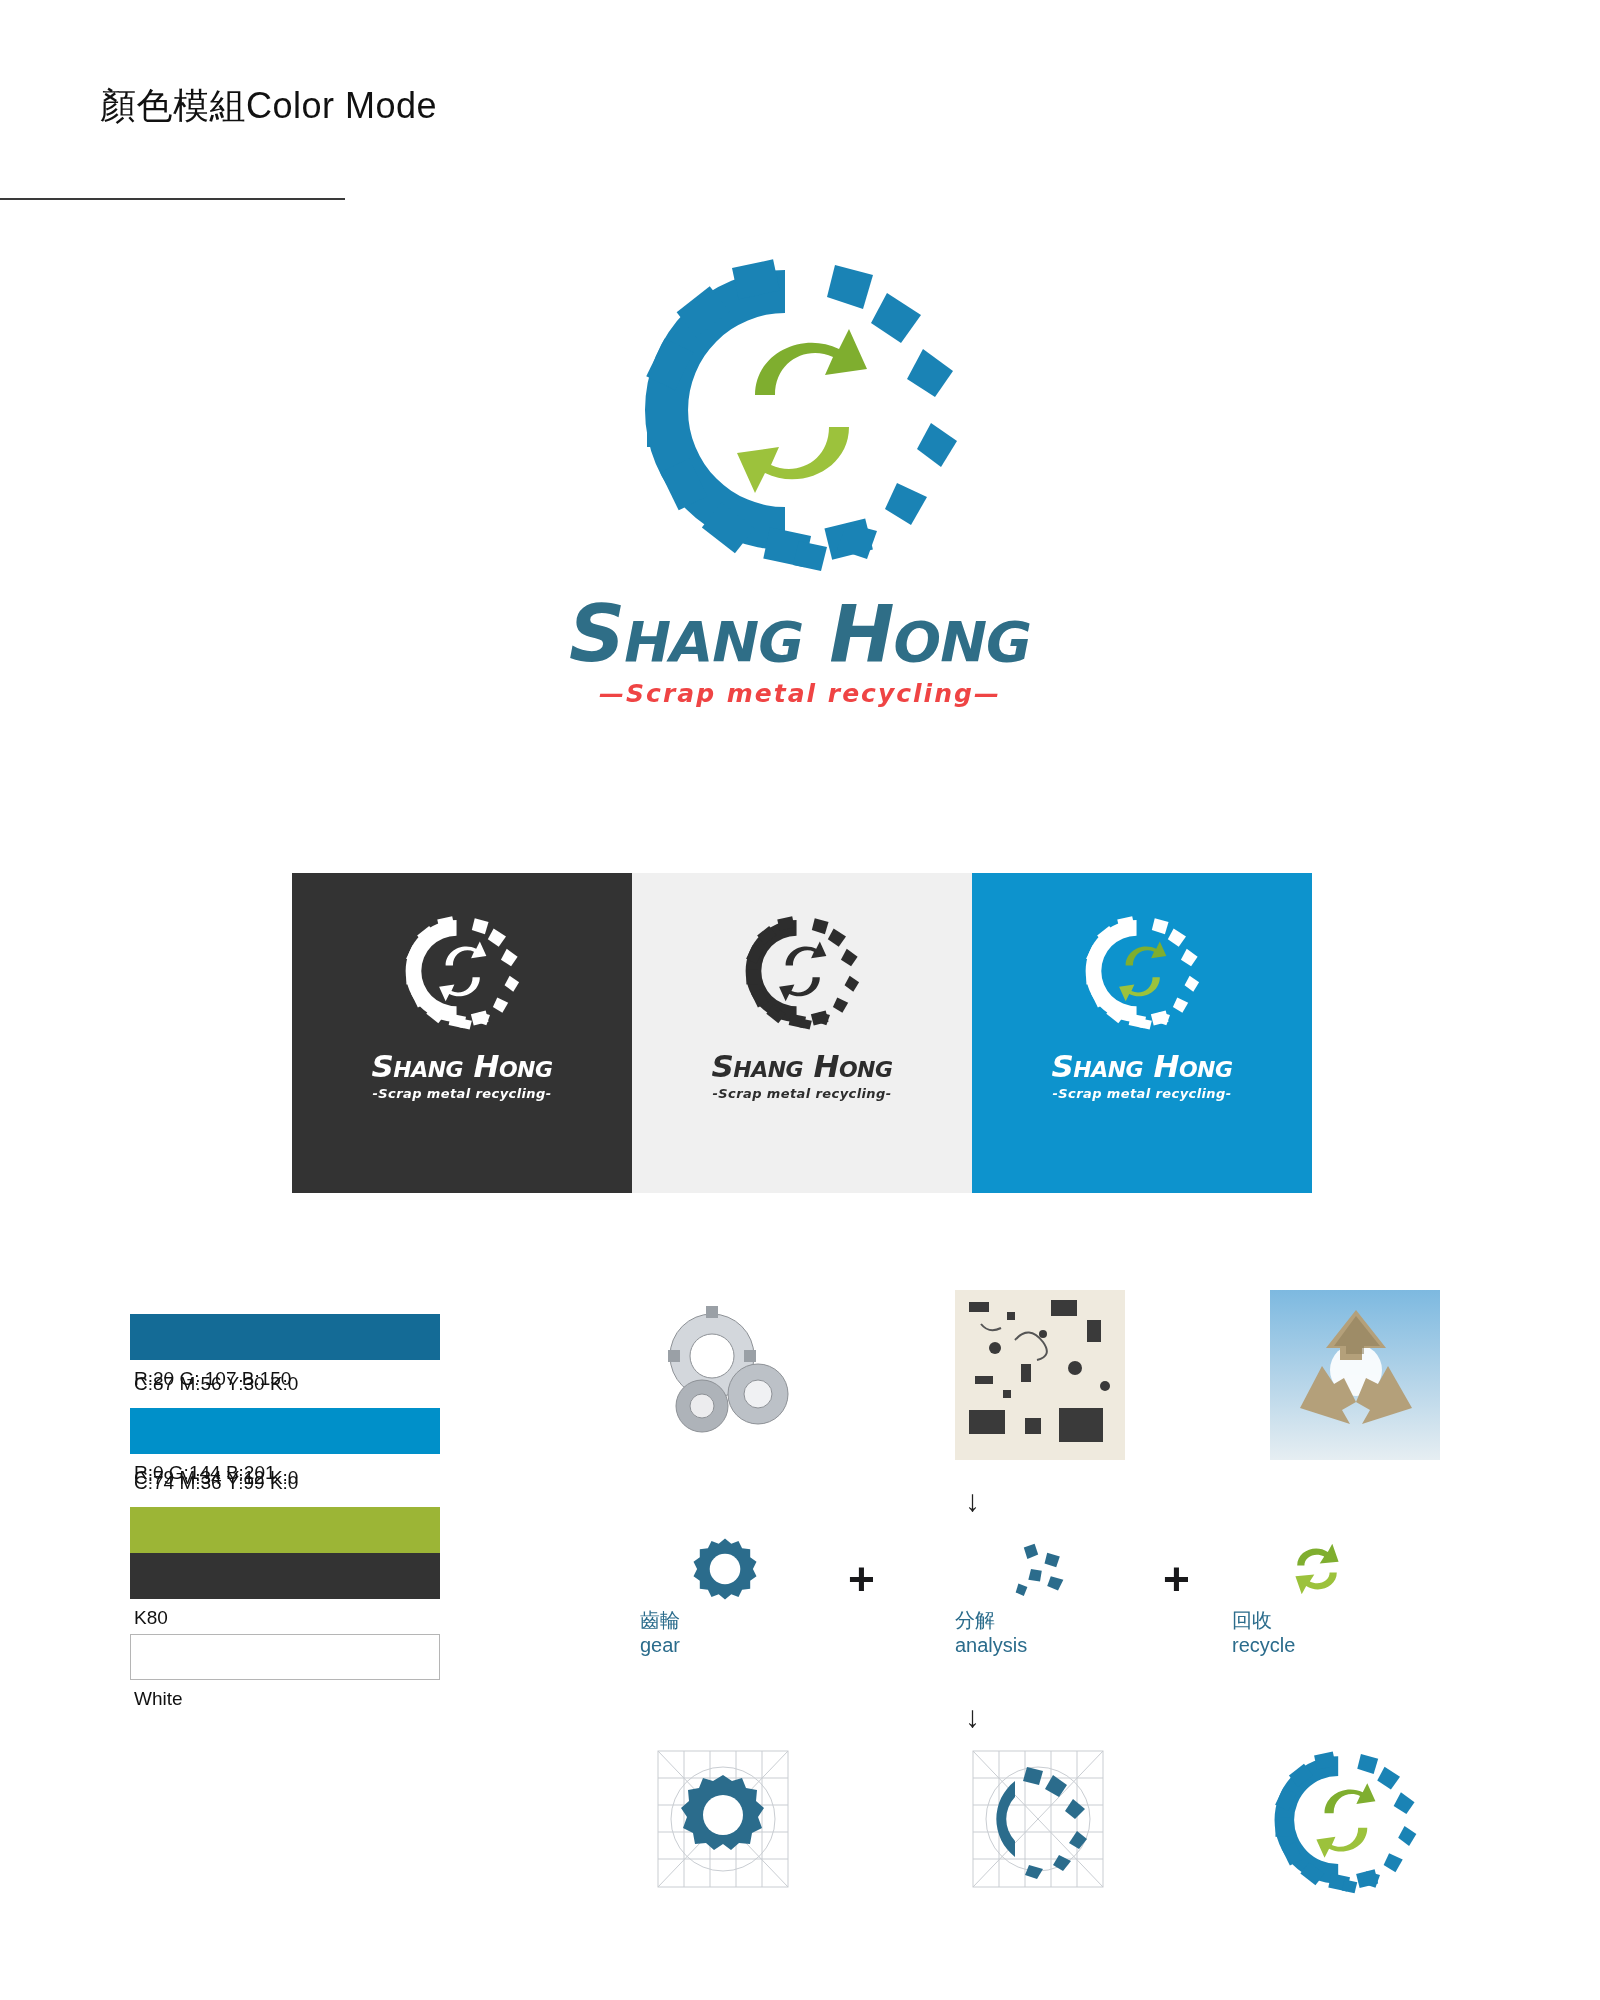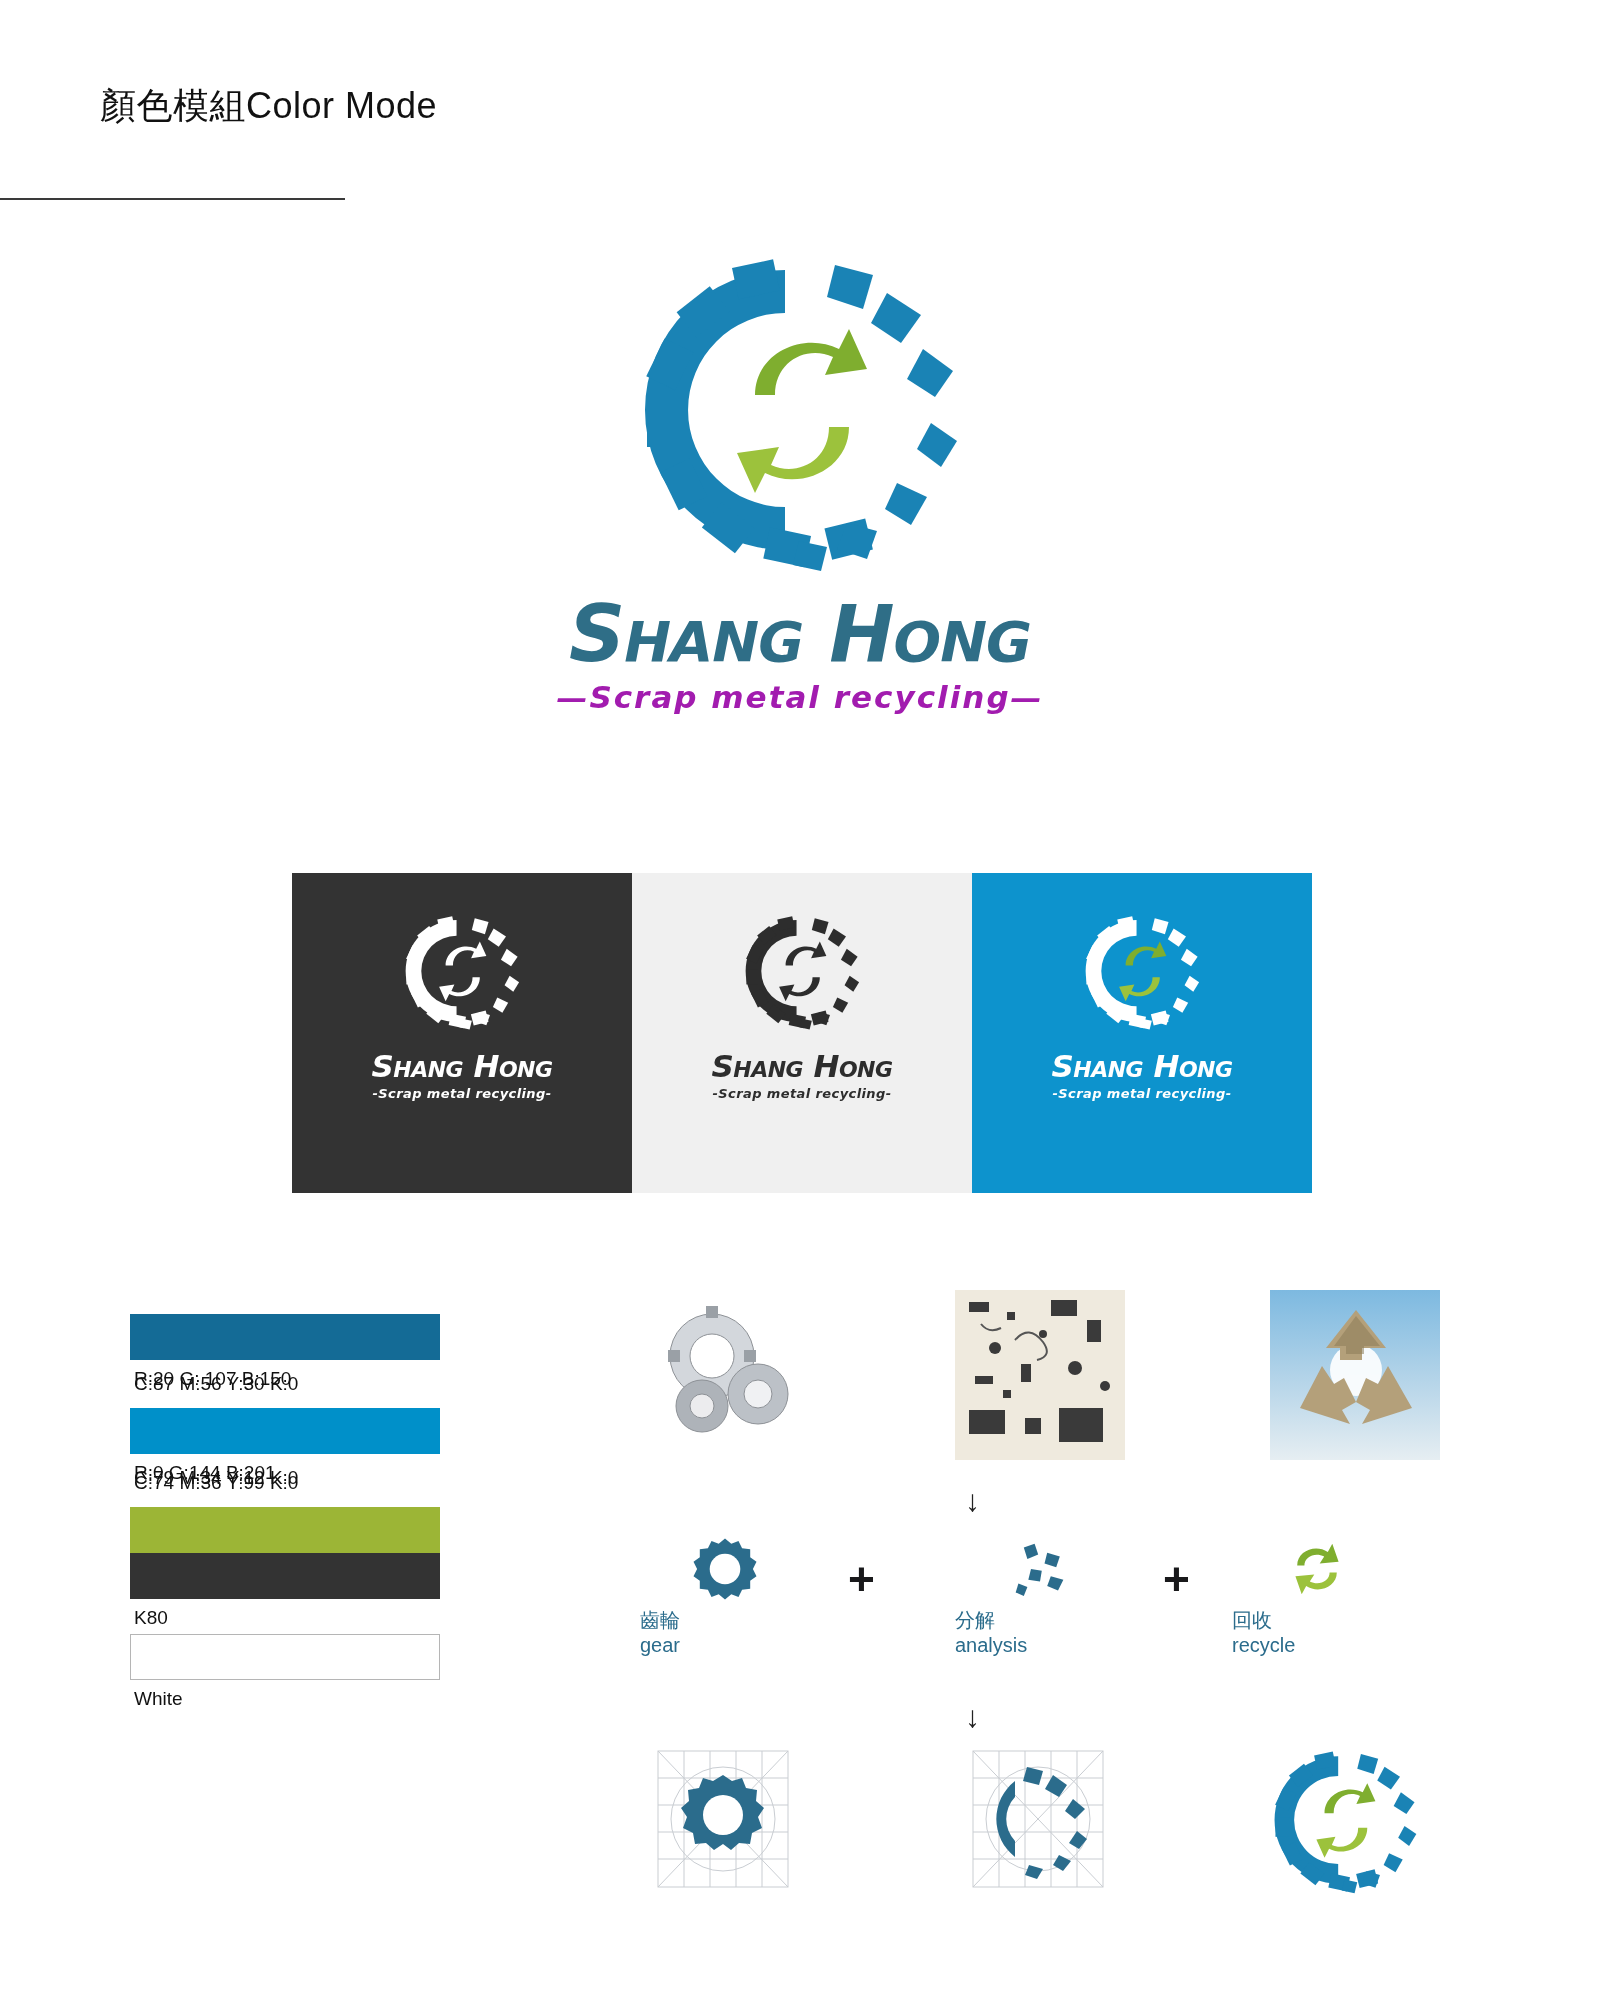--- a/index.html
+++ b/index.html
@@ -72,23 +72,23 @@
     color: #2f6e87;
     line-height: 1;
     white-space: nowrap;
   }
   .wordmark-main .cap { font-size: 78px; }
   .wordmark-main .sm { font-size: 56px; }
   .wordmark-sub {
     font-family: "DejaVu Sans", sans-serif;
     font-weight: bold;
     font-style: italic;
-    font-size: 31px;
+    font-size: 25px;
     letter-spacing: 2px;
-    color: #a21caf;
+    color: #ef4444;
     margin-top: 6px;
     white-space: nowrap;
   }
 
   
   .panels {
     position: absolute;
     left: 292px;
     top: 873px;
     width: 1020px;

